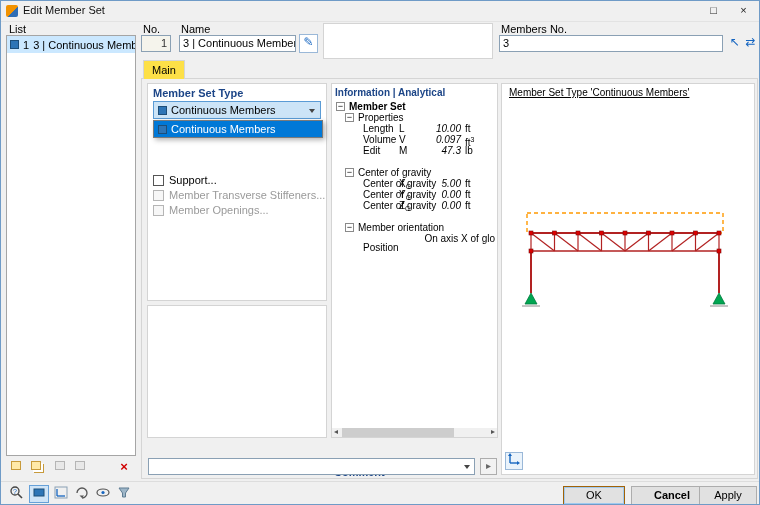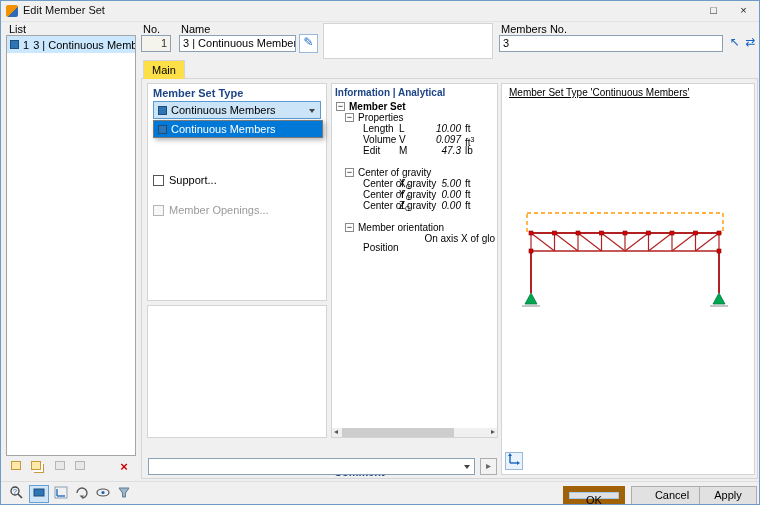--- a/index.html
+++ b/index.html
@@ -63,21 +63,21 @@
   .sthumb{position:absolute;left:10px;top:0;width:112px;height:9px;background:#cdcdcd;}
   
   .ccombo{position:absolute;left:147px;top:457px;width:327px;height:17px;background:#fff;border:1px solid #8aa0b4;box-sizing:border-box;}
   .ccombo .car{position:absolute;right:4px;top:6px;width:0;height:0;border-left:3.5px solid transparent;border-right:3.5px solid transparent;border-top:4px solid #444;}
   .sq-btn{position:absolute;border:1px solid #adadad;background:#f2f2f2;text-align:center;box-sizing:border-box;}
   
   .footer{position:absolute;left:0;top:480px;width:758px;height:23px;background:#f0f0f0;border-top:1px solid #dddddd;}
   .fico{position:absolute;top:3px;width:20px;height:18px;text-align:center;}
   .fico.pressed{background:#cfe4f7;border:1px solid #66a0d8;box-sizing:border-box;}
   .btn{position:absolute;top:4px;height:19px;background:#e1e1e1;border:1px solid #adadad;text-align:center;line-height:17px;font-size:11px;box-sizing:border-box;}
-  .btn.default{border:6px solid #a16207;box-shadow:inset 0 0 0 1px #9fc9ef;text-align:center;}
+  .btn.default{border:1px solid #a16207;box-shadow:inset 0 0 0 1px #9fc9ef;text-align:center;}
   .glyph-blue{color:#1565c0;}
   .small-ico{font-size:12px;line-height:15px;}
 </style>
 </head>
 <body>
 
 <div id="window">
 
   <div class="titlebar">
     <div class="app-icon"></div>
@@ -131,20 +131,24 @@
   <div class="dropdown">
     <div class="dd-item sel">
       <span class="mini-sq"></span>
       <span>Continuous Members</span>
     </div>
   </div>
 
   <div class="cbrow" style="top:173px;">
     <span class="cbox"></span>
     <span class="t">Support...</span>
+  </div>
+  <div class="cbrow dis" style="top:188px;">
+    <span class="cbox"></span>
+    <span class="t">Member Transverse Stiffeners...</span>
   </div>
   <div class="cbrow dis" style="top:203px;">
     <span class="cbox"></span>
     <span class="t">Member Openings...</span>
   </div>
 
   <div class="panel" style="left:330px;top:82px;width:167px;height:355px;"></div>
   <div class="lbl hdr" style="left:334px;top:86px;font-weight:bold;font-size:10px;">Information | Analytical</div>
 
   <div class="tree">
@@ -321,17 +325,17 @@
         <circle cx="8" cy="7.5" r="1.6" fill="#1565c0"></circle>
       </svg>
     </div>
     <div class="fico" style="left:113px;">
       <svg width="16" height="15" viewBox="0 0 16 15">
         <polygon points="3,3 13,3 9.5,8 9.5,12 6.5,12 6.5,8" fill="#9eb6c8" stroke="#5f7d93"></polygon>
       </svg>
     </div>
 
     <div class="btn default" style="left:562px;width:62px;">OK</div>
-    <div class="btn" style="left:630px;width:82px;">Cancel</div>
+    <div class="btn" style="left:630px;width:82px;font-weight:bold;">Cancel</div>
     <div class="btn" style="left:698px;width:58px;">Apply</div>
   </div>
 
 </div>
 
 </body></html>

